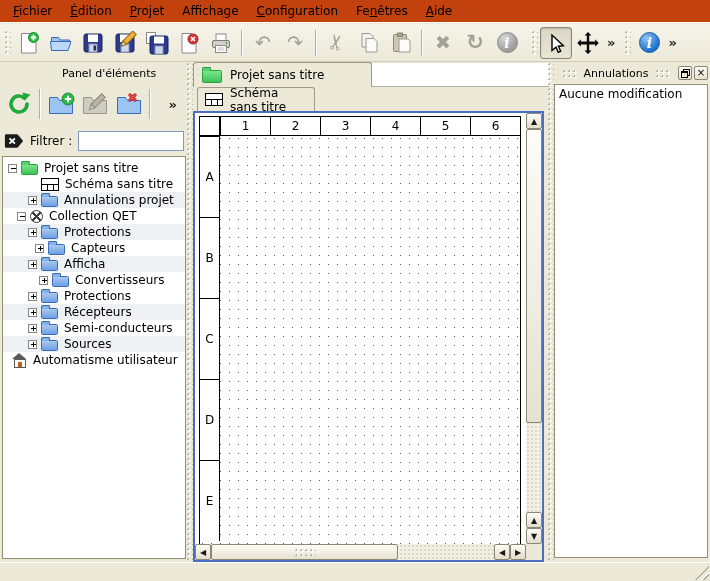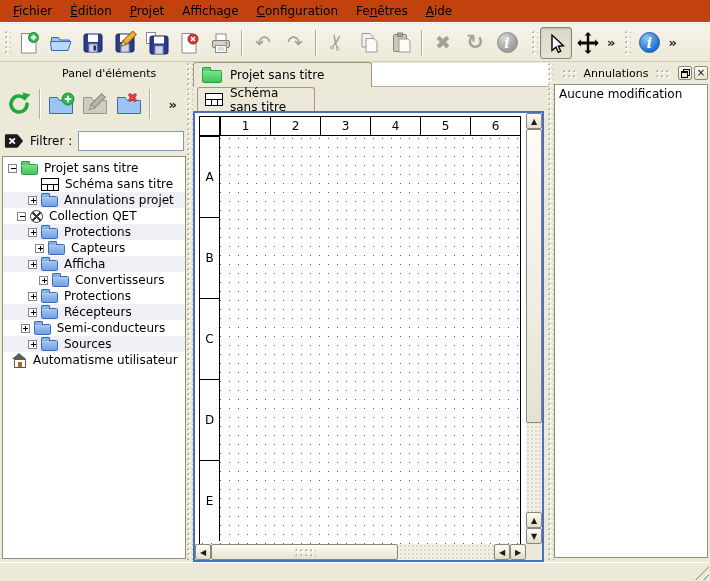--- a/index.html
+++ b/index.html
@@ -437,21 +437,21 @@
   <div class="trow" style="padding-left:25px;">
     <span class="exp plus"></span>
     <span class="ti ti-bfolder"></span>
     <span class="tlabel">Protections</span>
   </div>
   <div class="trow stripe" style="padding-left:25px;">
     <span class="exp plus"></span>
     <span class="ti ti-bfolder"></span>
     <span class="tlabel">Récepteurs</span>
   </div>
-  <div class="trow" style="justify-content:center;">
+  <div class="trow" style="padding-left:25px;">
     <span class="exp plus"></span>
     <span class="ti ti-bfolder"></span>
     <span class="tlabel">Semi-conducteurs</span>
   </div>
   <div class="trow stripe" style="padding-left:25px;">
     <span class="exp plus"></span>
     <span class="ti ti-bfolder"></span>
     <span class="tlabel">Sources</span>
   </div>
   <div class="trow" style="padding-left:8px;">

